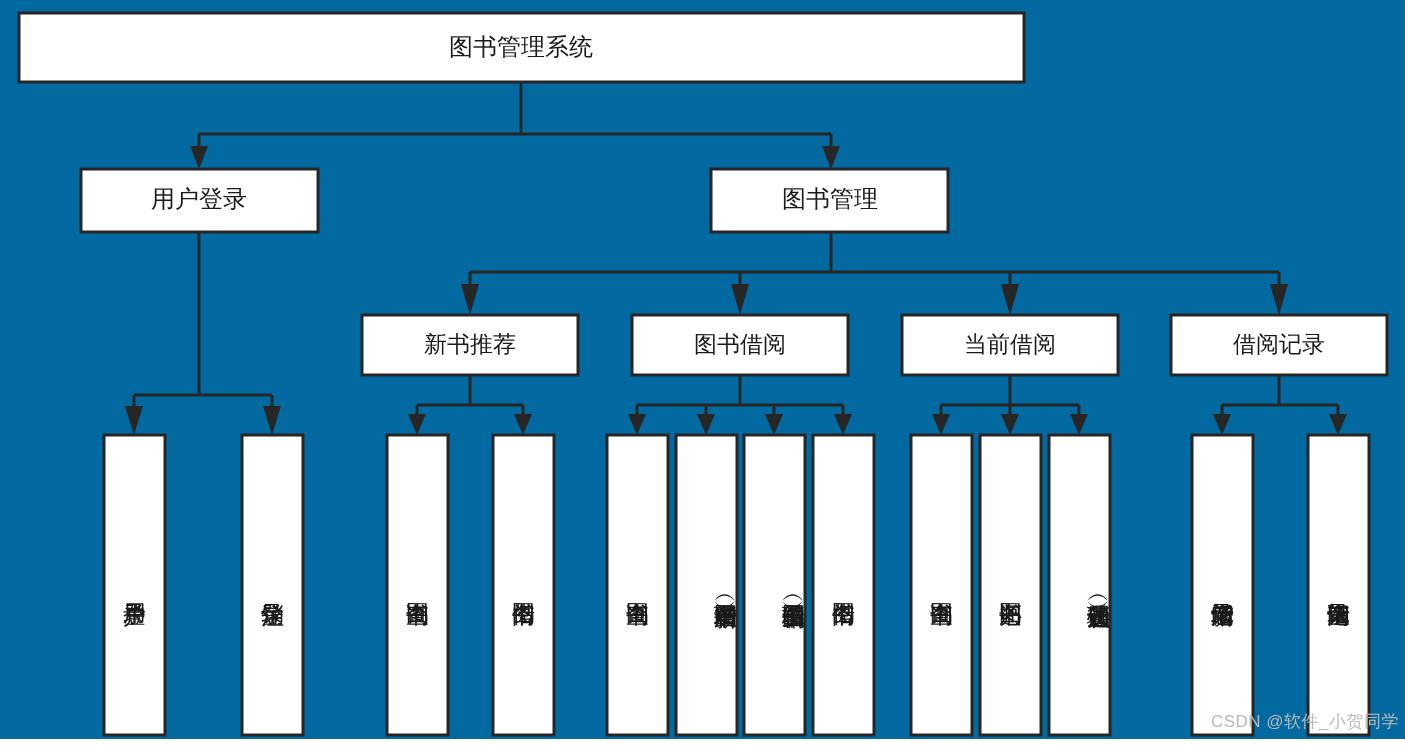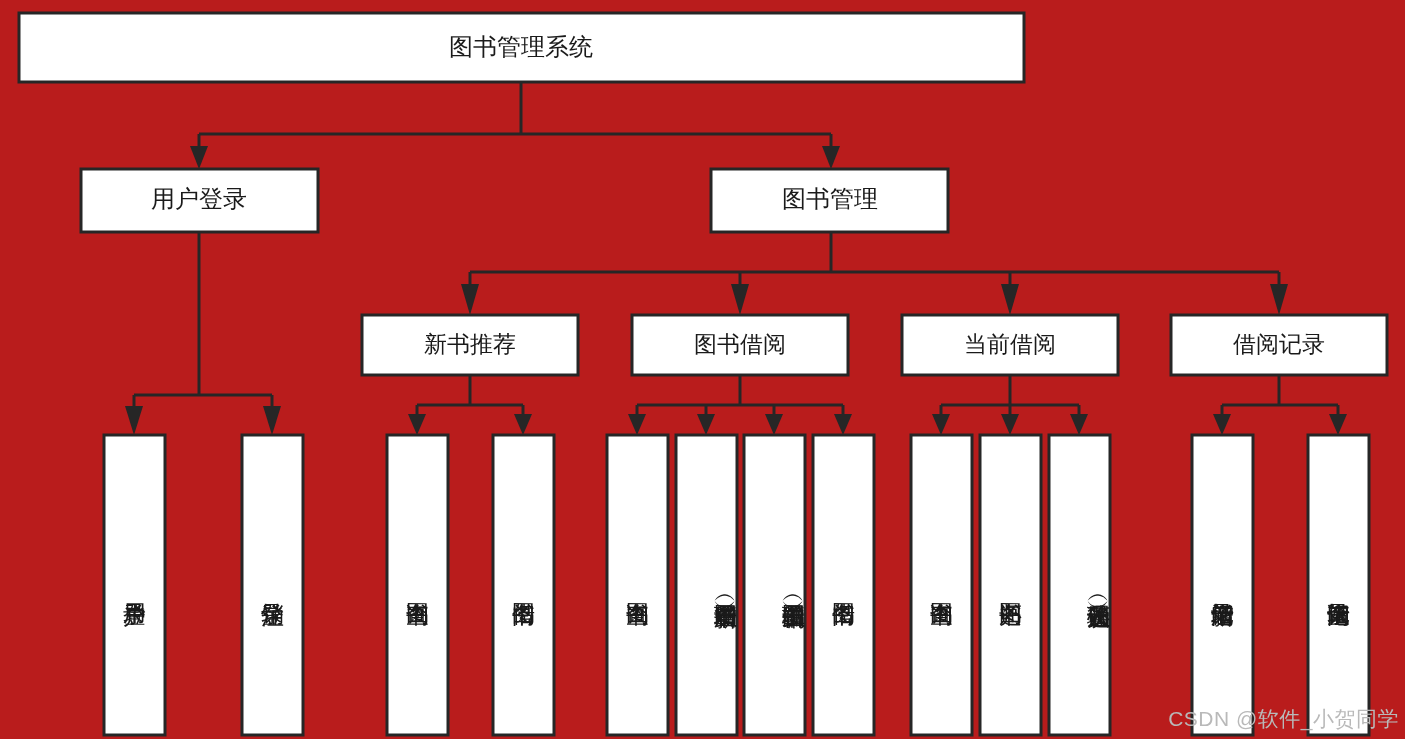--- a/index.html
+++ b/index.html
@@ -10,21 +10,21 @@
   body {
     width: 1405px;
     height: 747px;
     font-family: "Liberation Sans", sans-serif;
     overflow: hidden;
   }
   #diagram-root {
     position: relative;
     width: 1405px;
     height: 739px;
-    background: #b91c1c;
+    background: #0369a1;
   }
   svg.diagram {
     position: absolute;
     top: 0;
     left: 0;
     width: 1405px;
     height: 747px;
     display: block;
   }
   .node-rect {
@@ -50,21 +50,21 @@
     dominant-baseline: middle;
   }
   .node-label-h {
     font-size: 24px;
   }
   .watermark {
     position: absolute;
     right: 6px;
     bottom: 6px;
     font-family: "Liberation Sans", sans-serif;
-    font-size: 21px;
+    font-size: 17px;
     color: #b9b9b9;
     letter-spacing: 0.5px;
     white-space: nowrap;
     user-select: none;
   }
   
   .vlabel {
     position: absolute;
     writing-mode: vertical-rl;
     text-orientation: upright;

